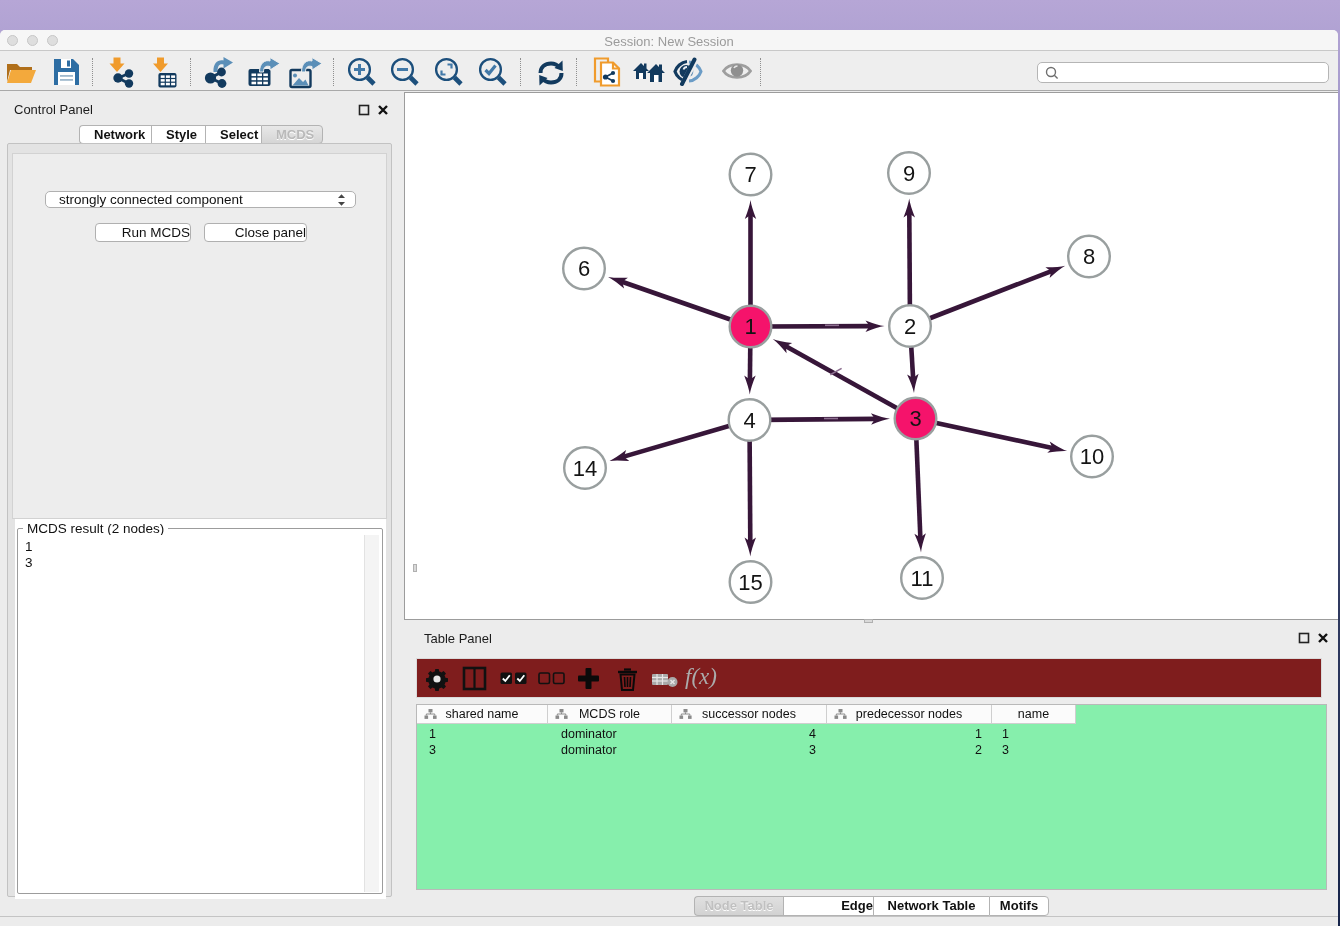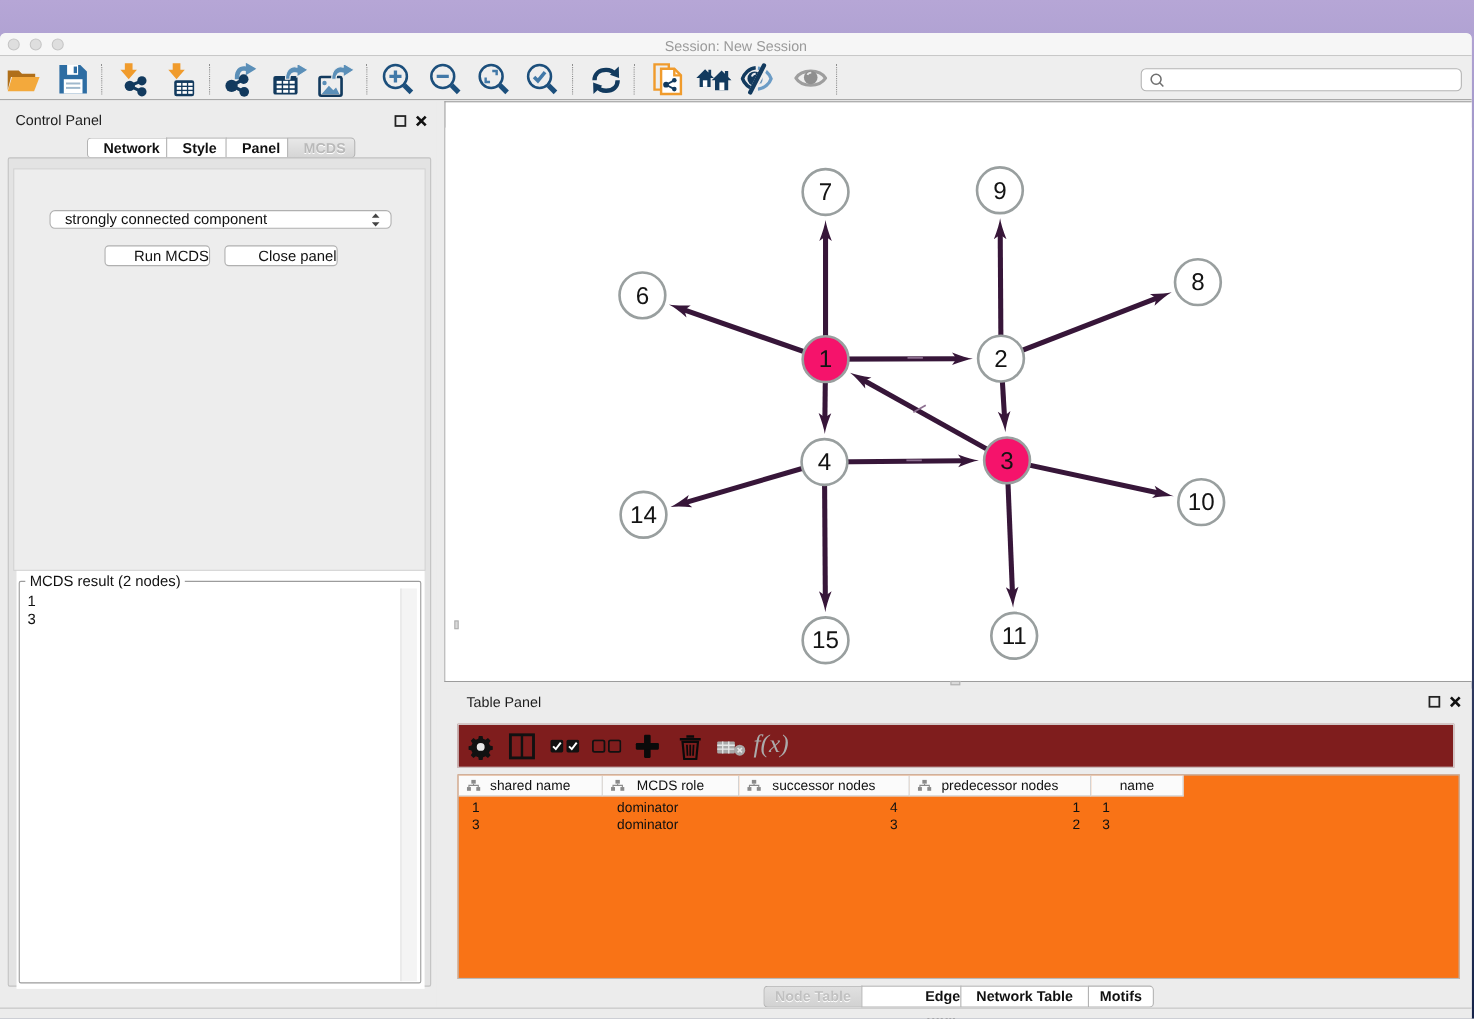--- a/index.html
+++ b/index.html
@@ -32,21 +32,21 @@
 .rscroll { position:absolute; left:346px; top:6px; width:15px; height:357px; background:#f4f4f4; border-left:1px solid #e2e2e2; }
 
 .netwin { position:absolute; left:404px; top:62px; width:934px; height:528px; background:#fff; border:1px solid #9c9c9c; border-right:none; }
 .nettitle { position:absolute; left:0; top:0; width:100%; height:22px; background:linear-gradient(#f2f2f2,#d5d5d5); border-bottom:1px solid #a2a2a2; }
 .nettitle .t { position:absolute; width:100%; text-align:center; top:3px; font-size:13px; font-weight:bold; color:#333; }
 .mc { position:absolute; top:6px; width:12px; height:12px; border-radius:50%; }
 .netcanvas { position:absolute; left:0; top:23px; width:933px; height:503px; background:#fff; }
 
 .tpanel { position:absolute; left:402px; top:596px; width:936px; height:290px; background:#ececec; }
 .ttoolbar { position:absolute; left:14px; top:32px; width:906px; height:40px; background:#7f1d1d; border:1px solid #dadada; }
-.ttable { position:absolute; left:14px; top:78px; width:911px; height:186px; background:#f97316; border:1px solid #b9b9b9;padding-left:12px; }
+.ttable { position:absolute; left:14px; top:78px; width:911px; height:186px; background:#86efac; border:1px solid #b9b9b9;padding-left:12px; }
 .thead { position:absolute; top:0; height:19px; background:#fbfbfb; border-bottom:1px solid #cfcfcf; border-right:1px solid #cfcfcf; font-size:12.5px; color:#111; display:flex; align-items:center; justify-content:center; white-space:nowrap; }
 .trow { position:absolute; font-size:12.5px; color:#111; }
 .btabs { position:absolute; left:292px; top:270px; height:20px; display:flex; font-size:13px; font-weight:bold; }
 .btab { background:#fff; border:1px solid #b3b3b3; border-right:none; line-height:18px; color:#111; text-align:center; }
 .btab.sel { background:linear-gradient(#e0e0e0,#d2d2d2); color:#c0c0c0; text-shadow:0 1px 0 #fff; border-radius:4px 0 0 4px; }
 .btab.last { border-right:1px solid #b3b3b3; border-radius:0 4px 4px 0; }
 
 .statusbar { position:absolute; left:0; top:886px; width:1338px; height:38px; background:#ececec; border-top:1px solid #c4c4c4; }
 .listbtn { position:absolute; left:10px; top:9px; width:29px; height:24px; background:#f4f4f4; border:1px solid #ababab; }
 .membtn { position:absolute; left:1254px; top:9px; width:75px; height:24px; background:#f7f7f7; border:1px solid #b5b5b5; font-size:12.5px; color:#111; }
@@ -249,21 +249,21 @@
   </div>
   <div class="cpanel">
     <div class="phead" style="position:absolute;left:14px;top:10px;">Control Panel</div>
     <svg style="position:absolute;left:358px;top:12px;" width="32" height="12" viewBox="0 0 32 12">
         <rect x="1.5" y="1.5" width="9" height="9" fill="none" stroke="#222" stroke-width="1.6"></rect>
         <path d="M21 2 L29 10 M29 2 L21 10" stroke="#111" stroke-width="2.4"></path>
       </svg>
     <div class="tabs">
       <div class="tab first" style="width:72px;">Network</div>
       <div class="tab" style="width:54px;">Style</div>
-      <div class="tab" style="width:56px;">Panel</div>
+      <div class="tab" style="width:56px;">Select</div>
       <div class="tab sel" style="width:62px;">MCDS</div>
     </div>
     <div class="tabcontent">
       <div class="mcdspane">
         <div class="combo">strongly connected component
           <svg width="11" height="14" style="position:absolute;right:8px;top:1px;" viewBox="0 0 11 14">
               <path d="M2 5 L5.5 1.2 L9 5 Z" fill="#444"></path>
               <path d="M2 9 L5.5 12.8 L9 9 Z" fill="#444"></path>
             </svg>
         </div>

